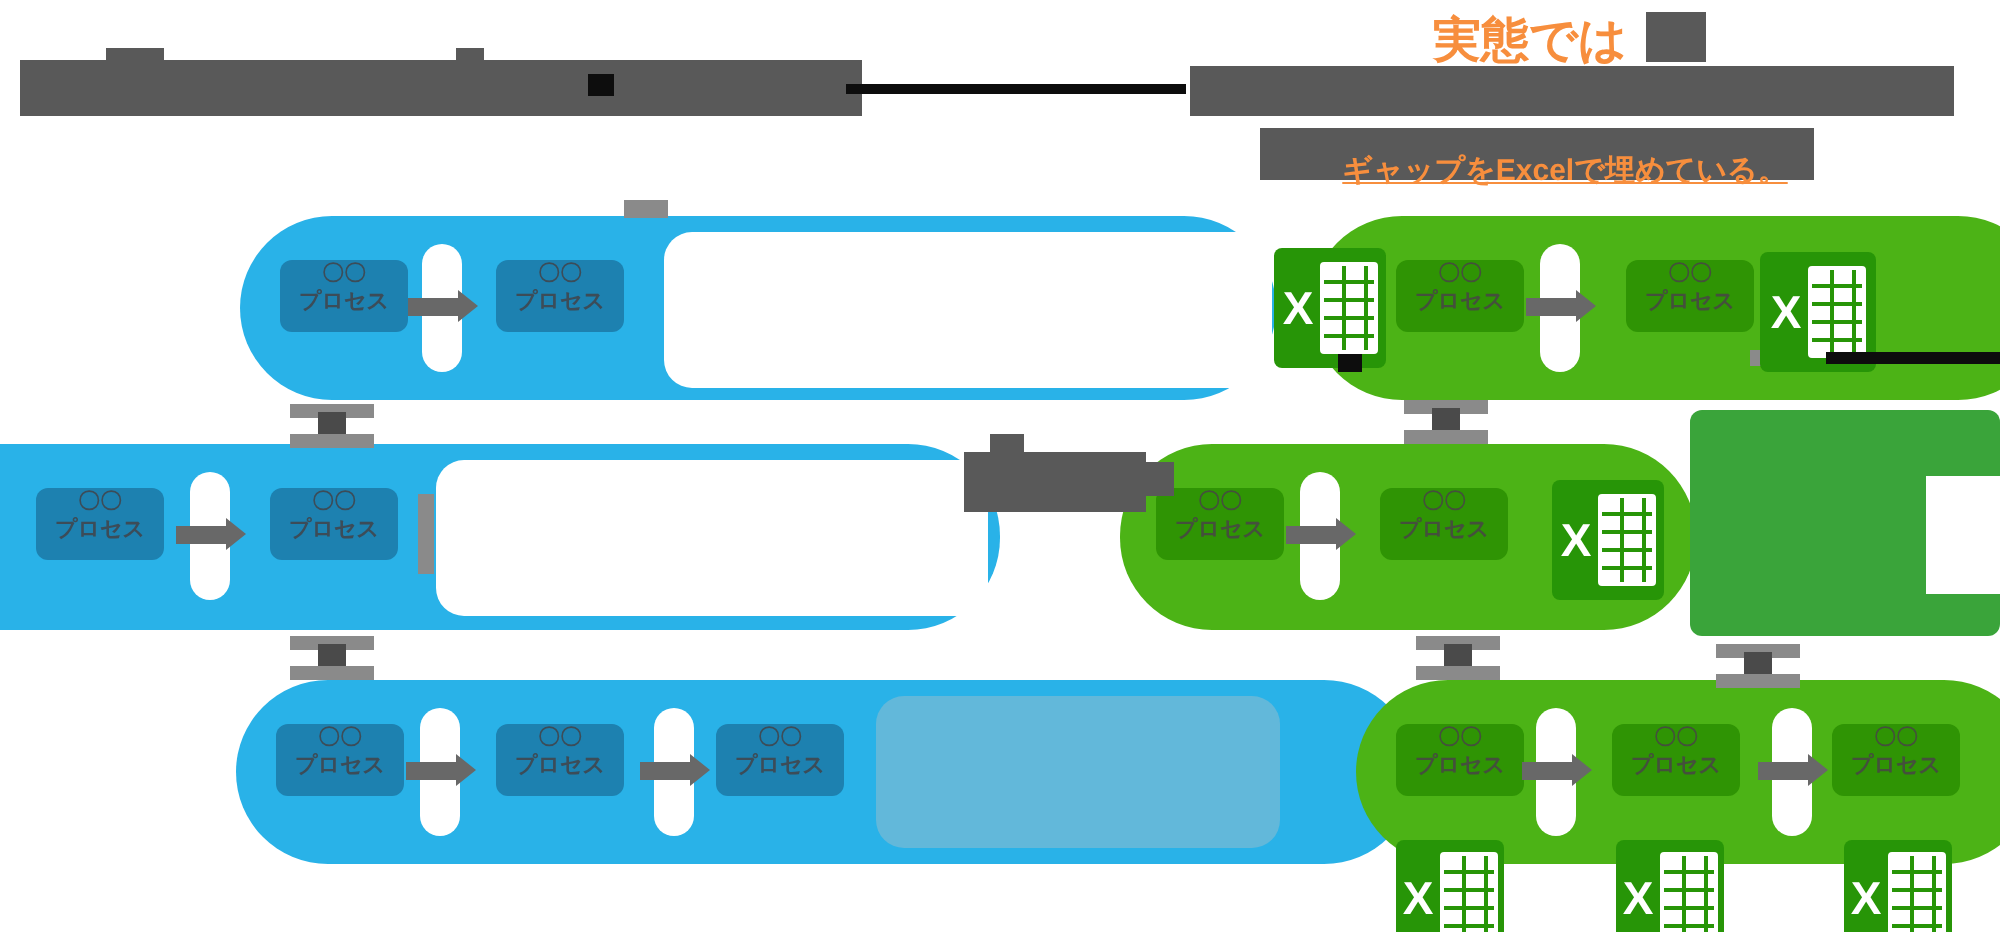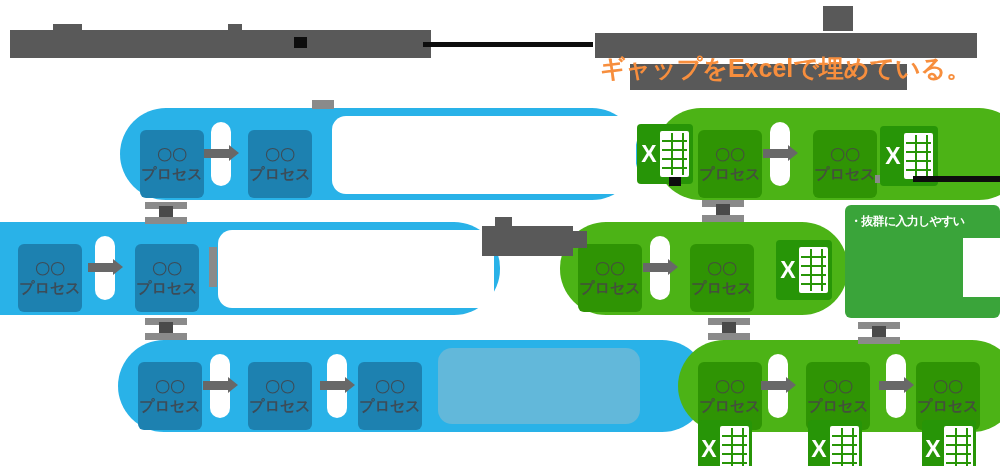--- a/index.html
+++ b/index.html
@@ -7,22 +7,22 @@
           font-family:"Liberation Sans","DejaVu Sans",sans-serif;}
 
   
   .pill{position:absolute;border-radius:46px;}
   .pill.blue{background:#29b2e8;}
   .pill.green{background:#4cb316;}
   .inset{position:absolute;border-radius:14px;background:#ffffff;}
   .inset.lite{background:#62b8da;}
 
   
-  .pbox{position:absolute;width:64px;height:68px;border-radius:6px;display:flex;flex-direction:column;
-        align-items:center;justify-content:center;font-weight:bold;font-size:15px;line-height:1.3;}
+  .pbox{position:absolute;width:64px;height:36px;border-radius:6px;display:flex;flex-direction:column;
+        align-items:center;font-weight:bold;font-size:11px;line-height:1.3;}
   .pbox.blue{background:#1d81b0;color:#3c4c58;}
   .pbox.green{background:#2f9404;color:#44503c;}
 
   
   .conn{position:absolute;width:20px;height:64px;background:#ffffff;border-radius:10px;}
   .conn .bar{position:absolute;top:27px;left:-7px;width:25px;height:9px;background:#686868;}
   .conn .bar::after{content:"";position:absolute;left:25px;top:-4px;width:0;height:0;
         border-left:10px solid #686868;border-top:8px solid transparent;border-bottom:8px solid transparent;}
 
   
@@ -61,21 +61,22 @@
 
   <div class="grey" style="left:10px;top:30px;width:421px;height:28px;"></div>
   <div class="grey" style="left:53px;top:24px;width:29px;height:7px;"></div>
   <div class="grey" style="left:228px;top:24px;width:14px;height:6px;"></div>
   <div class="blk" style="left:294px;top:37px;width:13px;height:11px;"></div>
   <div class="blk" style="left:423px;top:42px;width:170px;height:5px;"></div>
 
   <div class="grey" style="left:823px;top:6px;width:30px;height:25px;"></div>
   <div class="grey" style="left:595px;top:33px;width:382px;height:25px;"></div>
   <div class="grey" style="left:630px;top:64px;width:277px;height:26px;"></div>
-  <div class="orange" style="left:600px;top:52px;width:365px;font-size:25px;">ギャップをExcelで埋めている。</div>
+  <div class="orange" style="left:640px;top:4px;width:250px;font-size:24px;">実態では</div>
+  <div class="orange" style="left:600px;top:76px;width:365px;font-size:15px;text-decoration:underline;">ギャップをExcelで埋めている。</div>
 
   <div class="pill blue" style="left:120px;top:108px;width:518px;height:92px;"></div>
   <div class="pill blue" style="left:-45px;top:222px;width:545px;height:93px;"></div>
   <div class="pill blue" style="left:118px;top:340px;width:590px;height:92px;"></div>
 
   <div class="pill green" style="left:655px;top:108px;width:370px;height:92px;"></div>
   <div class="pill green" style="left:560px;top:222px;width:288px;height:93px;"></div>
   <div class="pill green" style="left:678px;top:340px;width:340px;height:92px;"></div>
 
   <div class="inset" style="left:332px;top:116px;width:304px;height:78px;"></div>
@@ -222,18 +223,17 @@
     </div>
   <div class="excel" style="left:922px;top:420px;width:54px;height:58px;">
       <span class="ex-x">X</span>
       <div class="ex-grid"></div>
     </div>
 
   <div class="benefits">
     <div class="b-title">
     </div>
     <div class="b-items">
-      <div>・抜群に入力しやすい</div>
     </div>
   </div>
   <div class="b-cut"></div>
 
 </div>
 
 </body></html>

